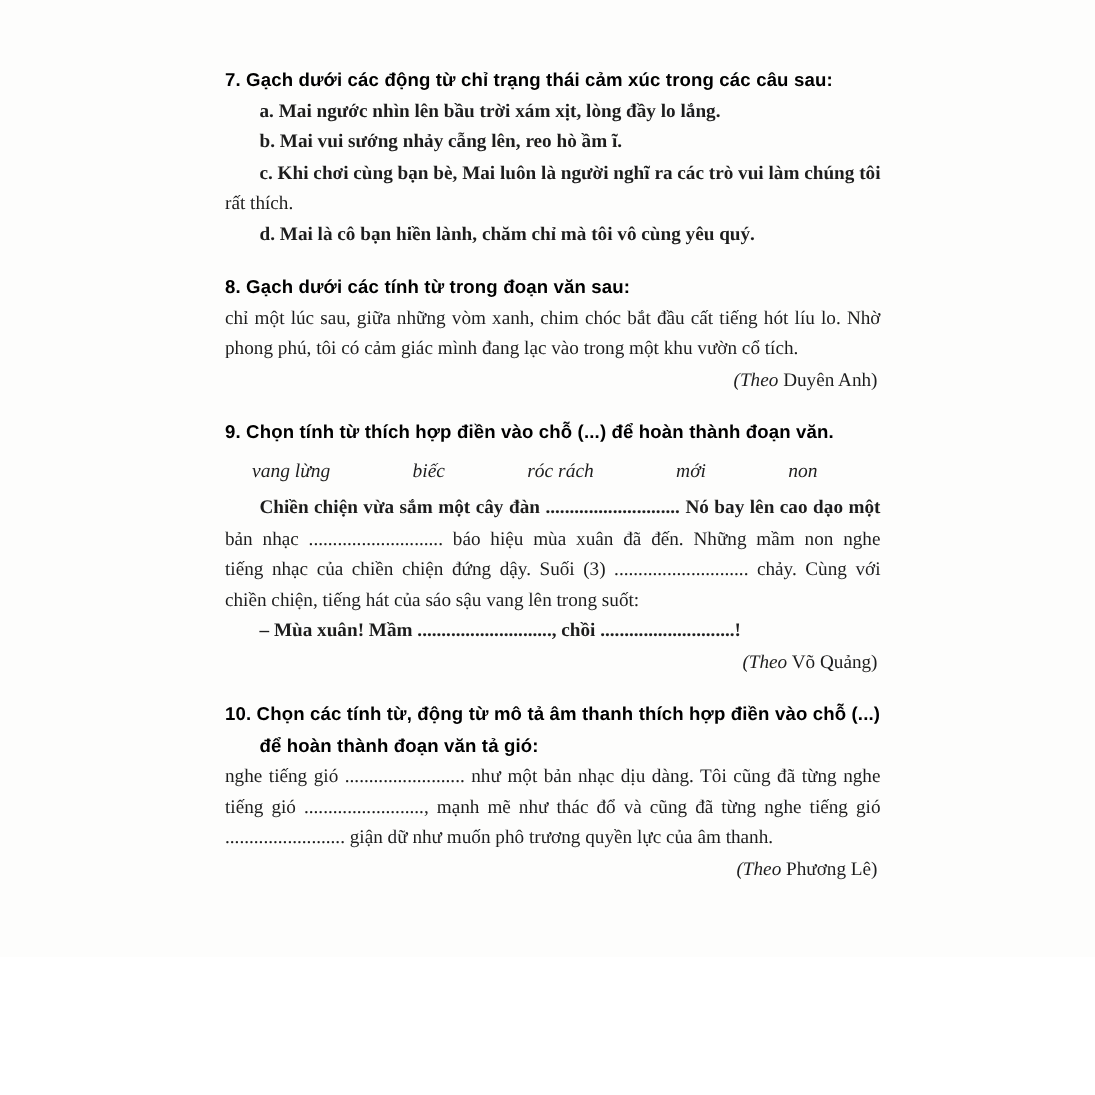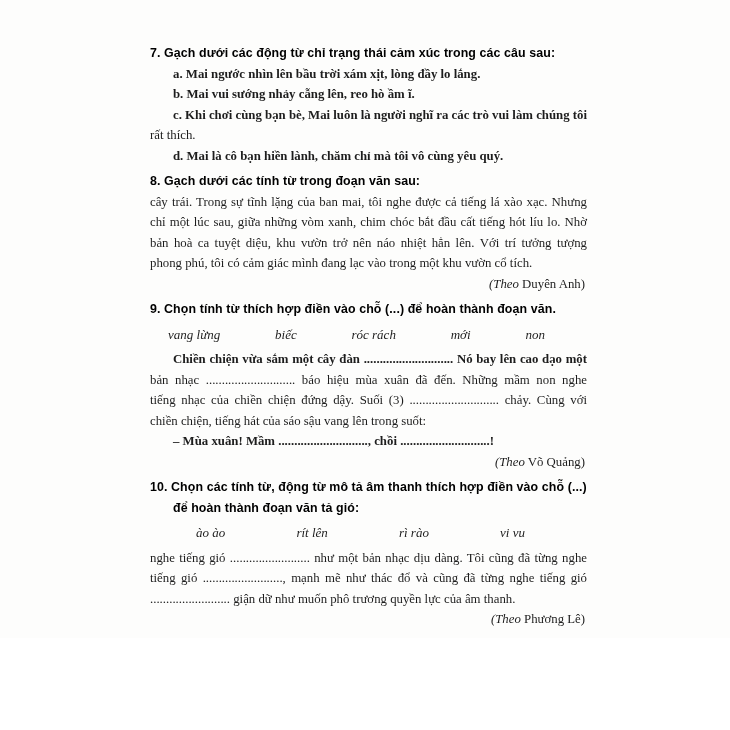--- a/index.html
+++ b/index.html
@@ -18,21 +18,21 @@
   }
   .h {
     font-family:"Liberation Sans", sans-serif;
     font-weight:bold;
     font-size:12.4px;
     line-height:20.5px;
     color:#000;
     white-space:nowrap;
     letter-spacing:0.1px;
   }
-  .h.mt { margin-top:5px; }
+  .h.mt { margin-top:15px; }
   .h2 { padding-left:23px; white-space:nowrap; }
   .line {
     font-size:12.8px;
     line-height:20.5px;
   }
   .ind { padding-left:23px;font-weight:bold; }
   .j { text-align:justify; text-align-last:justify; }
   .wordbank {
     display:flex;
     justify-content:space-between;
@@ -65,49 +65,41 @@
   <div class="content">
 
     <div class="h">7. Gạch dưới các động từ chỉ trạng thái cảm xúc trong các câu sau:</div>
     <div class="line ind">a. Mai ngước nhìn lên bầu trời xám xịt, lòng đầy lo lắng.</div>
     <div class="line ind">b. Mai vui sướng nhảy cẫng lên, reo hò ầm ĩ.</div>
     <div class="line ind j">c. Khi chơi cùng bạn bè, Mai luôn là người nghĩ ra các trò vui làm chúng tôi</div>
     <div class="line">rất thích.</div>
     <div class="line ind">d. Mai là cô bạn hiền lành, chăm chỉ mà tôi vô cùng yêu quý.</div>
 
     <div class="h mt">8. Gạch dưới các tính từ trong đoạn văn sau:</div>
-    <div class="line j">cây trái. Trong sự tĩnh lặng của ban mai, tôi nghe được cả tiếng lá xào xạc. Nhưng</div>
     <div class="line j">chỉ một lúc sau, giữa những vòm xanh, chim chóc bắt đầu cất tiếng hót líu lo. Nhờ</div>
-    <div class="line j">bản hoà ca tuyệt diệu, khu vườn trở nên náo nhiệt hẳn lên. Với trí tưởng tượng</div>
     <div class="line">phong phú, tôi có cảm giác mình đang lạc vào trong một khu vườn cổ tích.</div>
     <div class="line attr"><span class="theo">(Theo</span><span> Duyên Anh)</span></div>
 
     <div class="h mt">9. Chọn tính từ thích hợp điền vào chỗ (...) để hoàn thành đoạn văn.</div>
     <div class="wordbank wb9">
       <span>vang lừng</span>
       <span>biếc</span>
       <span>róc rách</span>
       <span>mới</span>
       <span>non</span>
     </div>
     <div class="line ind j">Chiền chiện vừa sắm một cây đàn ............................ Nó bay lên cao dạo một</div>
     <div class="line j">bản nhạc ............................ báo hiệu mùa xuân đã đến. Những mầm non nghe</div>
     <div class="line j">tiếng nhạc của chiền chiện đứng dậy. Suối (3) ............................ chảy. Cùng với</div>
     <div class="line">chiền chiện, tiếng hát của sáo sậu vang lên trong suốt:</div>
     <div class="line ind">– Mùa xuân! Mầm ............................, chồi ............................!</div>
     <div class="line attr"><span class="theo">(Theo</span><span> Võ Quảng)</span></div>
 
     <div class="h mt">10. Chọn các tính từ, động từ mô tả âm thanh thích hợp điền vào chỗ (...)</div>
     <div class="h h2">để hoàn thành đoạn văn tả gió:</div>
-    <div class="wordbank wb10">
-      <span>ào ào</span>
-      <span>rít lên</span>
-      <span>rì rào</span>
-      <span>vi vu</span>
-    </div>
     <div class="line j">nghe tiếng gió ......................... như một bản nhạc dịu dàng. Tôi cũng đã từng nghe</div>
     <div class="line j">tiếng gió ........................., mạnh mẽ như thác đổ và cũng đã từng nghe tiếng gió</div>
     <div class="line">......................... giận dữ như muốn phô trương quyền lực của âm thanh.</div>
     <div class="line attr"><span class="theo">(Theo</span><span> Phương Lê)</span></div>
 
   </div>
 
   <div class="page-number">7</div>
   <div class="footer-rule"></div>
 </div>

